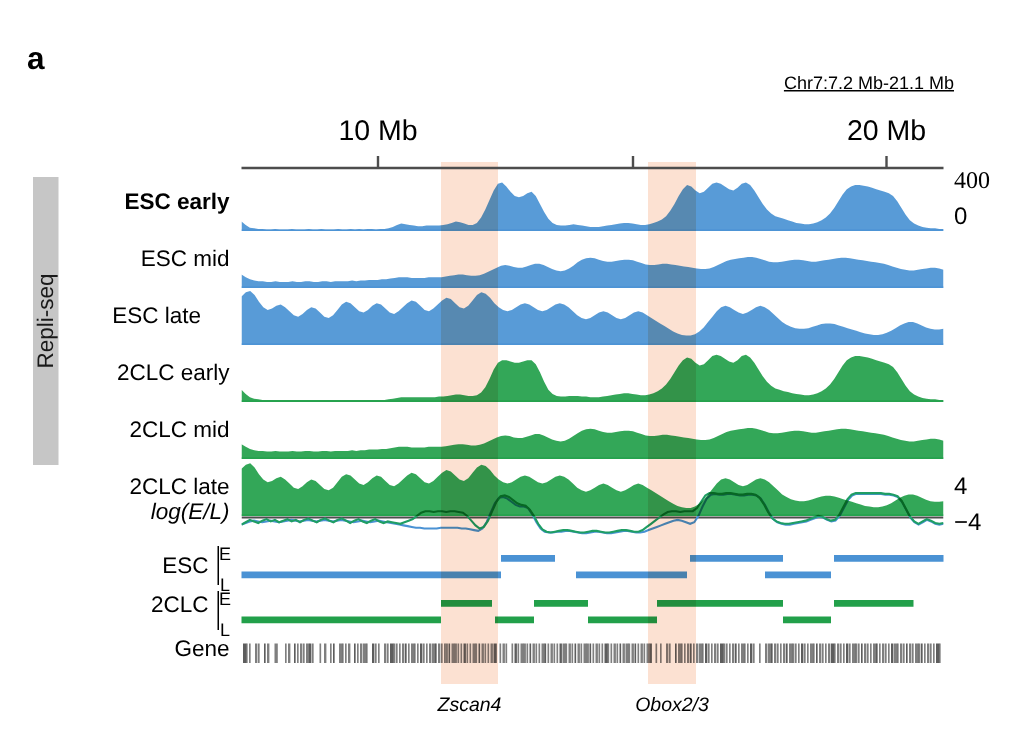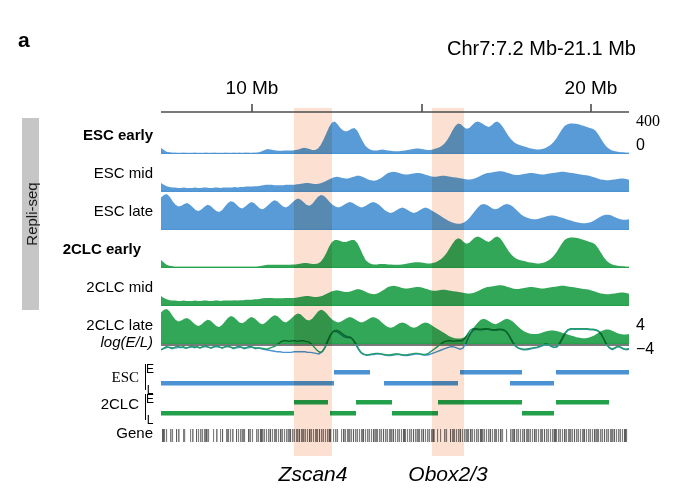--- a/index.html
+++ b/index.html
@@ -7,22 +7,22 @@
     width:673px;height:502px;background:#ffffff;
     font-family:"Liberation Sans", sans-serif;
     color:#000;overflow:hidden;position:relative;
   }
   #fig{position:absolute;left:0;top:0;width:673px;height:502px;}
   .panel-letter{
     position:absolute;left:18px;top:28px;
     font-size:21px;font-weight:bold;letter-spacing:0;
   }
   .coord{
-    position:absolute;right:37px;top:37px;
-    font-size:20px;white-space:nowrap;
+    position:absolute;right:37px;top:48px;
+    font-size:12px;white-space:nowrap;text-decoration:underline;
   }
   .axtick-label{
     position:absolute;top:77px;font-size:19px;white-space:nowrap;
     transform:translateX(-50%);
   }
   .group-bar{
     position:absolute;left:22px;top:118px;width:17px;height:192px;
     background:#c6c6c6;
   }
   .group-bar span{
@@ -39,21 +39,21 @@
     position:absolute;font-size:12px;line-height:12px;
     text-align:center;width:14px;
   }
   .el-brace{
     position:absolute;border-left:1.6px solid #000;
   }
   .right-val{
     position:absolute;left:636px;font-size:16px;white-space:nowrap;
   }
   .gene-name{
-    position:absolute;font-size:21px;font-style:italic;
+    position:absolute;font-size:13px;font-style:italic;
     white-space:nowrap;transform:translateX(-50%);
   }
   .hl{
     position:absolute;background:#fcdcca;opacity:.85;
   }
   svg.track{position:absolute;display:block;}
   .axis-line{stroke:#4d4d4d;stroke-width:1.6;}
   .mid-line{stroke:#4d4d4d;stroke-width:1.3;}
 </style>
 </head>
@@ -342,26 +342,26 @@
         <rect x="618" y="3" width="1.6" height="13" fill="#545454" fill-opacity="0.75"></rect>
         <rect x="620" y="3" width="1.1" height="13" fill="#545454" fill-opacity="0.75"></rect>
         <rect x="622" y="3" width="1.1" height="13" fill="#545454" fill-opacity="0.75"></rect>
         <rect x="624" y="3" width="2.2" height="13" fill="#545454" fill-opacity="0.95"></rect>
         <rect x="626" y="3" width="1.1" height="13" fill="#545454" fill-opacity="0.75"></rect>
       </svg>
     </div>
   <div id="label-layer">
       <div class="row-label" style="right: 520px; top: 126px; font-weight: bold;">ESC early</div>
       <div class="row-label" style="right: 520px; top: 164px;">ESC mid</div>
-      <div class="row-label" style="right: 520px; top: 202px;">ESC late</div>
-      <div class="row-label" style="right: 532px; top: 240px; font-weight: bold;">2CLC early</div>
+      <div class="row-label" style="right: 539px; top: 202px;">ESC late</div>
+      <div class="row-label" style="right: 520px; top: 240px;">2CLC early</div>
       <div class="row-label" style="right: 520px; top: 278px;">2CLC mid</div>
       <div class="row-label" style="right: 520px; top: 316px; text-align: right;">2CLC late</div>
       <div class="row-label" style="right: 520px; top: 333px; font-style: italic;">log(E/L)</div>
-      <div class="row-label" style="right: 534px; top: 369px; font-family: Liberation Serif, serif;">ESC</div>
+      <div class="row-label" style="right: 534px; top: 369px;">ESC</div>
       <div class="el-stack" style="right: 516px; top: 363px;">
         <div>E</div>
         <div style="margin-top: 9px;">L</div>
       </div>
       <div class="el-brace" style="left: 145px; top: 364px; height: 26px;"></div>
       <div class="row-label" style="right: 534px; top: 395px;">2CLC</div>
       <div class="el-stack" style="right: 516px; top: 393px;">
         <div>E</div>
         <div style="margin-top: 9px;">L</div>
       </div>

